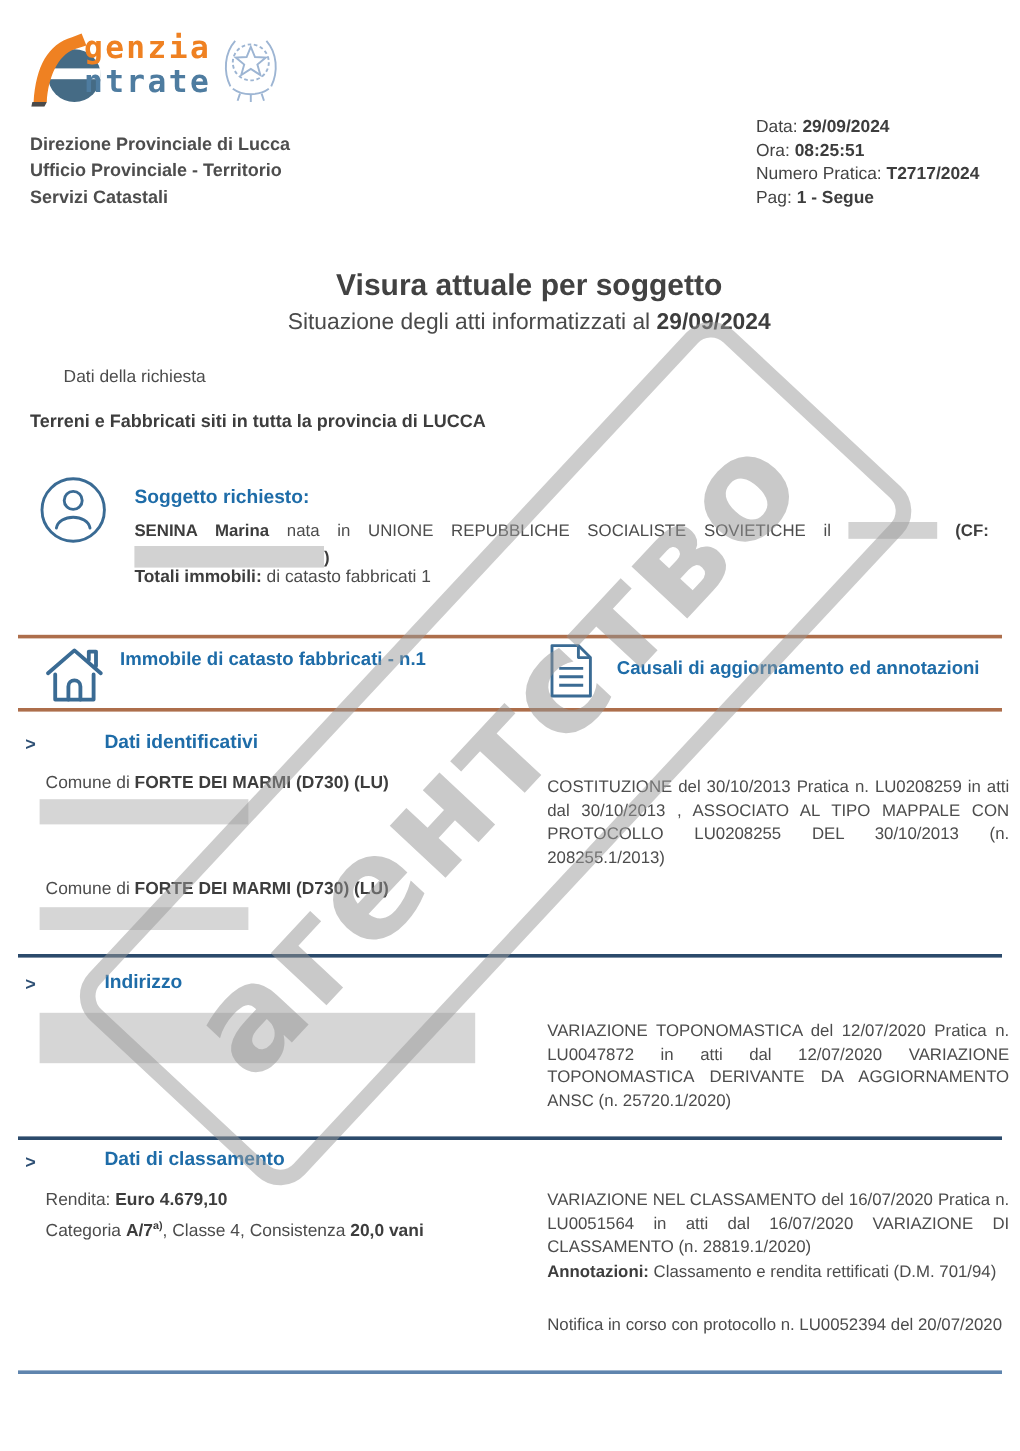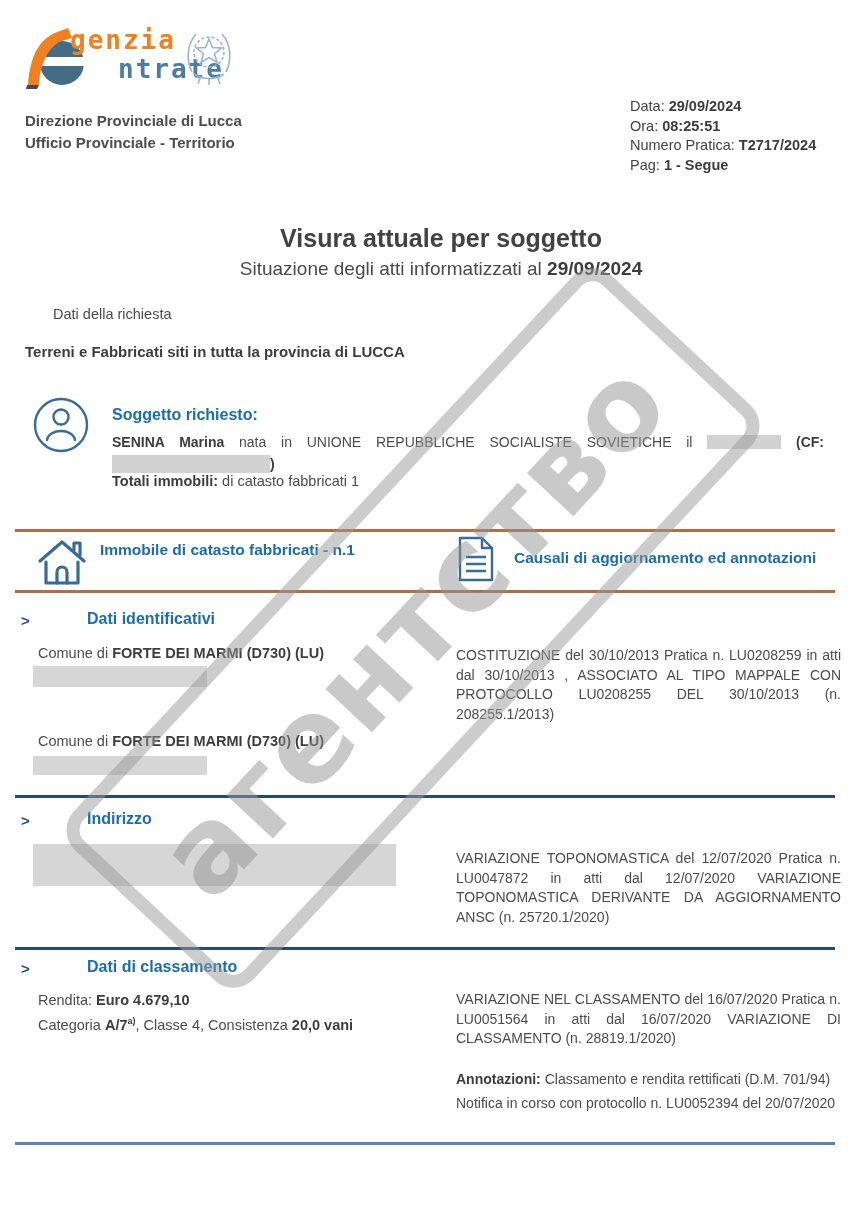--- a/index.html
+++ b/index.html
@@ -6,21 +6,21 @@
   .page{
     position:relative;width:850px;height:1209px;background:#ffffff;
     font-family:"Liberation Sans",sans-serif;color:#4c4c4c;overflow:hidden;padding-left:32px;
   }
   .abs{position:absolute;}
   b,.b{font-weight:bold;color:#3d3d3d;}
   
   .logo-text{position:absolute;left:70px;top:26px;font-family:"DejaVu Sans Mono",monospace;
     font-weight:bold;font-size:26px;line-height:29px;letter-spacing:2px;}
   .logo-line1{color:#ef8122;}
-  .logo-line2{color:#4e7ca0;margin-left:48px;}
+  .logo-line2{color:#4e7ca0;}
   .office{position:absolute;left:25px;top:110px;font-size:15px;line-height:22px;font-weight:bold;color:#4d4d4d;}
   .meta{position:absolute;left:630px;top:97px;font-size:14.5px;line-height:19.5px;color:#434343;}
   
   .doc-title{position:absolute;left:0;top:224px;width:100%;text-align:center;
     font-size:25px;font-weight:bold;color:#424242;}
   .doc-subtitle{position:absolute;left:0;top:258px;width:100%;text-align:center;
     font-size:19px;color:#4a4a4a;}
   
   .req-label{position:absolute;left:25px;top:306px;font-size:14.5px;margin-left:28px;}
   .req-value{position:absolute;left:25px;top:343px;font-size:15px;font-weight:bold;color:#3d3d3d;}
@@ -79,20 +79,21 @@
       <path d="M8,46 C2,34 3,18 12,8"></path>
       <path d="M42,46 C48,34 47,18 38,8"></path>
       <path d="M10,48 C18,54 32,54 40,48"></path>
       <path d="M16,52 L14,58 M34,52 L36,58 M25,53 L25,59"></path>
     </g>
   </svg>
 
   <div class="office">
     <div>Direzione Provinciale di Lucca</div>
     <div>Ufficio Provinciale - Territorio</div>
+    <div>Servizi Catastali</div>
   </div>
 
   <div class="meta">
     <div><span>Data:</span>
       <b>29/09/2024</b></div>
     <div><span>Ora:</span>
       <b>08:25:51</b></div>
     <div><span>Numero Pratica:</span>
       <b>T2717/2024</b></div>
     <div><span>Pag:</span>
@@ -175,21 +176,21 @@
   <div class="lcol-line" style="left:38px;top:992px;">
     <span>Rendita:</span>
     <b>Euro 4.679,10</b>
   </div>
   <div class="lcol-line" style="left:38px;top:1016px;">
     <span>Categoria</span>
     <b><span>A/7</span><sup>a)</sup></b><span>, Classe 4, Consistenza</span>
     <b>20,0 vani</b>
   </div>
   <div class="rcol" style="top:990px;">VARIAZIONE NEL CLASSAMENTO del 16/07/2020 Pratica n. LU0051564 in atti dal 16/07/2020 VARIAZIONE DI CLASSAMENTO (n. 28819.1/2020)</div>
-  <div class="rcol" style="top:1050px;margin-top:20px;">
+  <div class="rcol" style="top:1050px;">
     <b>Annotazioni:</b>
     <span>Classamento e rendita rettificati (D.M. 701/94)</span>
   </div>
   <div class="rcol" style="top:1094px;">Notifica in corso con protocollo n. LU0052394 del 20/07/2020</div>
 
   <div class="bottom-line"></div>
 
   <div class="stamp">агентство</div>
 
 </div>

